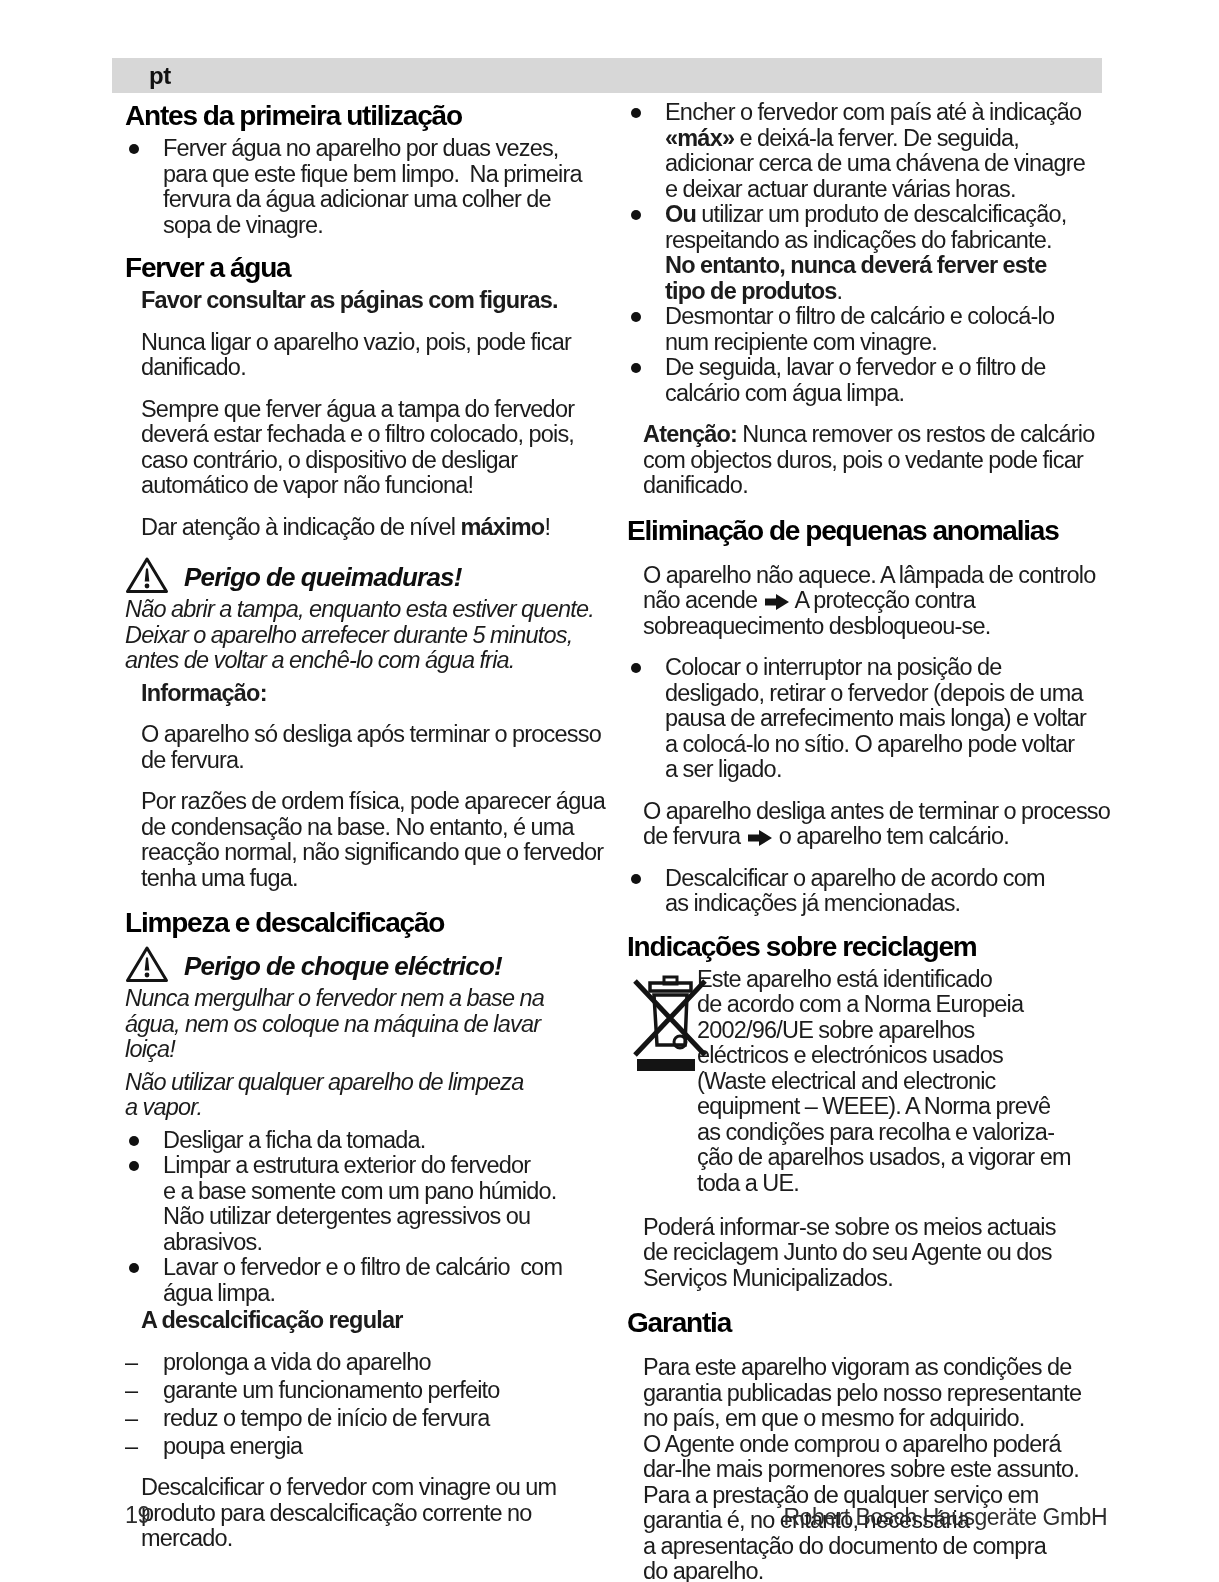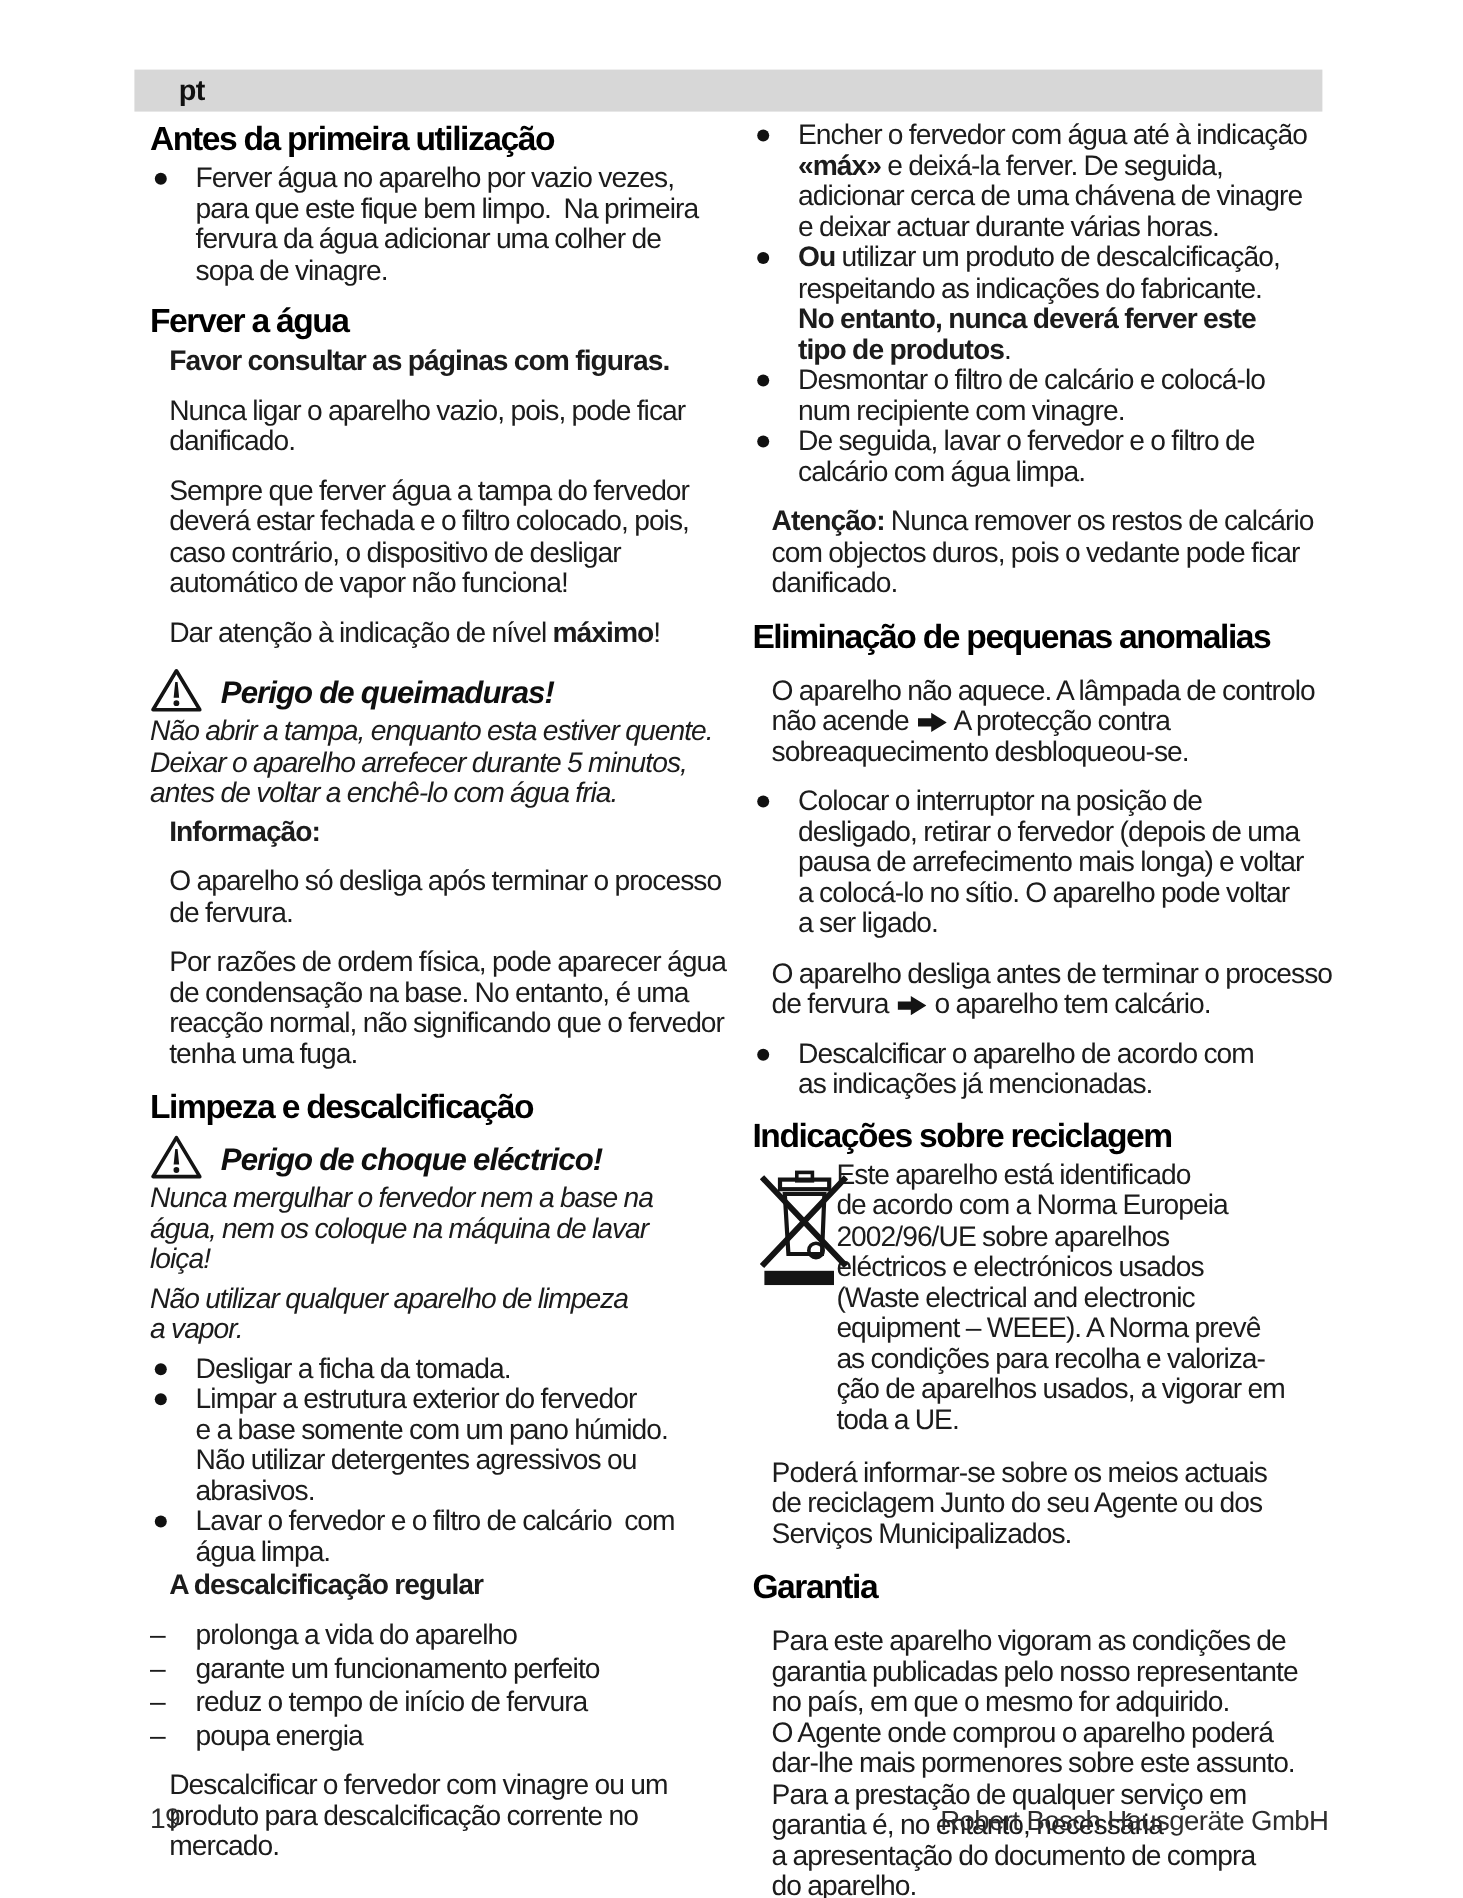--- a/index.html
+++ b/index.html
@@ -69,21 +69,21 @@
 </head>
 <body>
 
 <div class="page">
   <div class="lang-bar">
     <span class="lang">pt</span>
   </div>
 
   <div class="col col-left" id="col-left">
       <div class="h1"><span class="run">Antes da primeira utilização</span></div>
-      <div class="bullet"><span class="bullet-marker"></span><span class="run">Ferver água no aparelho por vazio vezes,
+      <div class="bullet"><span class="bullet-marker"></span><span class="run">Ferver água no aparelho por duas vezes,
 para que este fique bem limpo.  Na primeira
 fervura da água adicionar uma colher de
 sopa de vinagre.</span></div>
       <div class="h1"><span class="run">Ferver a água</span></div>
       <p class="p pb"><span class="run">Favor consultar as páginas com figuras.</span></p>
       <p class="p"><span class="run">Nunca ligar o aparelho vazio, pois, pode ficar
 danificado.</span></p>
       <p class="p"><span class="run">Sempre que ferver água a tampa do fervedor
 deverá estar fechada e o filtro colocado, pois,
 caso contrário, o dispositivo de desligar
@@ -131,21 +131,21 @@
       <p class="p pb"><span class="run">A descalcificação regular</span></p>
       <div class="dash-item"><span class="dash-marker">–</span><span class="run">prolonga a vida do aparelho</span></div>
       <div class="dash-item"><span class="dash-marker">–</span><span class="run">garante um funcionamento perfeito</span></div>
       <div class="dash-item"><span class="dash-marker">–</span><span class="run">reduz o tempo de início de fervura</span></div>
       <div class="dash-item"><span class="dash-marker">–</span><span class="run">poupa energia</span></div>
       <p class="p"><span class="run">Descalcificar o fervedor com vinagre ou um
 produto para descalcificação corrente no
 mercado.</span></p>
     </div>
   <div class="col col-right" id="col-right">
-      <div class="bullet"><span class="bullet-marker"></span><span class="run">Encher o fervedor com água até à indicação
+      <div class="bullet"><span class="bullet-marker"></span><span class="run">Encher o fervedor com país até à indicação
 </span><span class="run b">«máx»</span><span class="run"> e deixá-la ferver. De seguida,
 adicionar cerca de uma chávena de vinagre
 e deixar actuar durante várias horas.</span></div>
       <div class="bullet"><span class="bullet-marker"></span><span class="run b">Ou</span><span class="run"> utilizar um produto de descalcificação,
 respeitando as indicações do fabricante.
 </span><span class="run b">No entanto, nunca deverá ferver este
 tipo de produtos</span><span class="run">.</span></div>
       <div class="bullet"><span class="bullet-marker"></span><span class="run">Desmontar o filtro de calcário e colocá-lo
 num recipiente com vinagre.</span></div>
       <div class="bullet"><span class="bullet-marker"></span><span class="run">De seguida, lavar o fervedor e o filtro de

